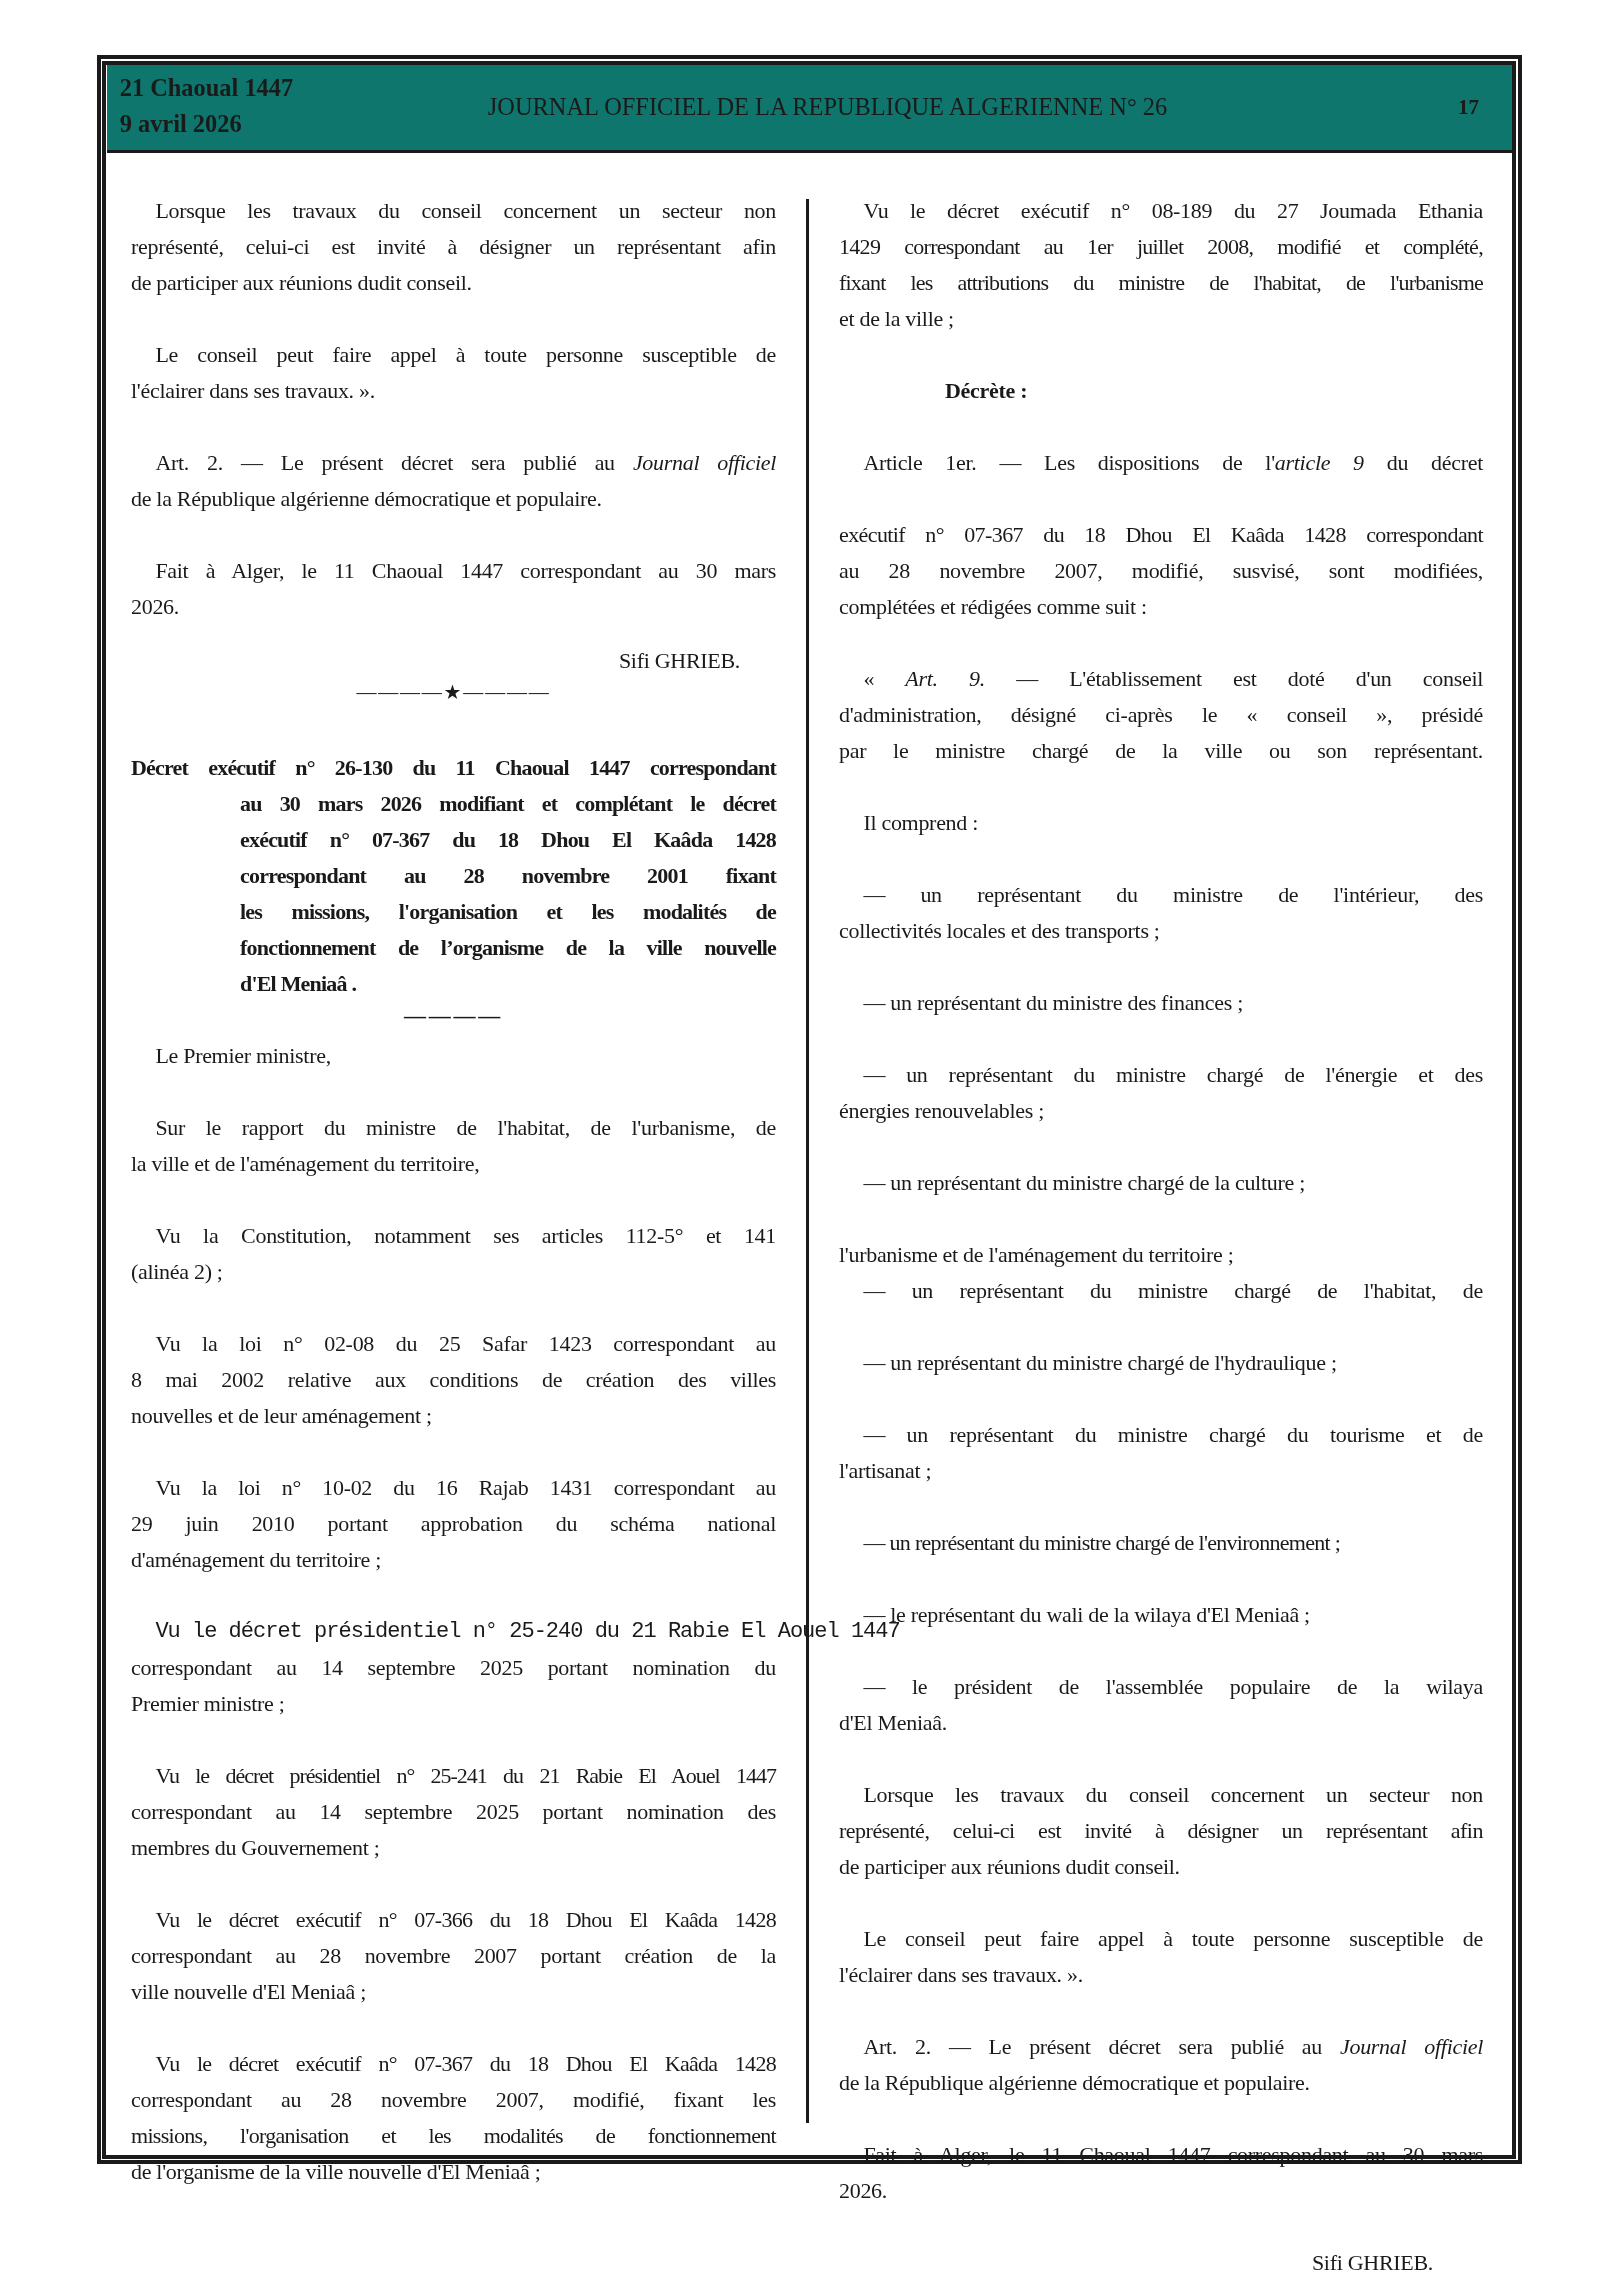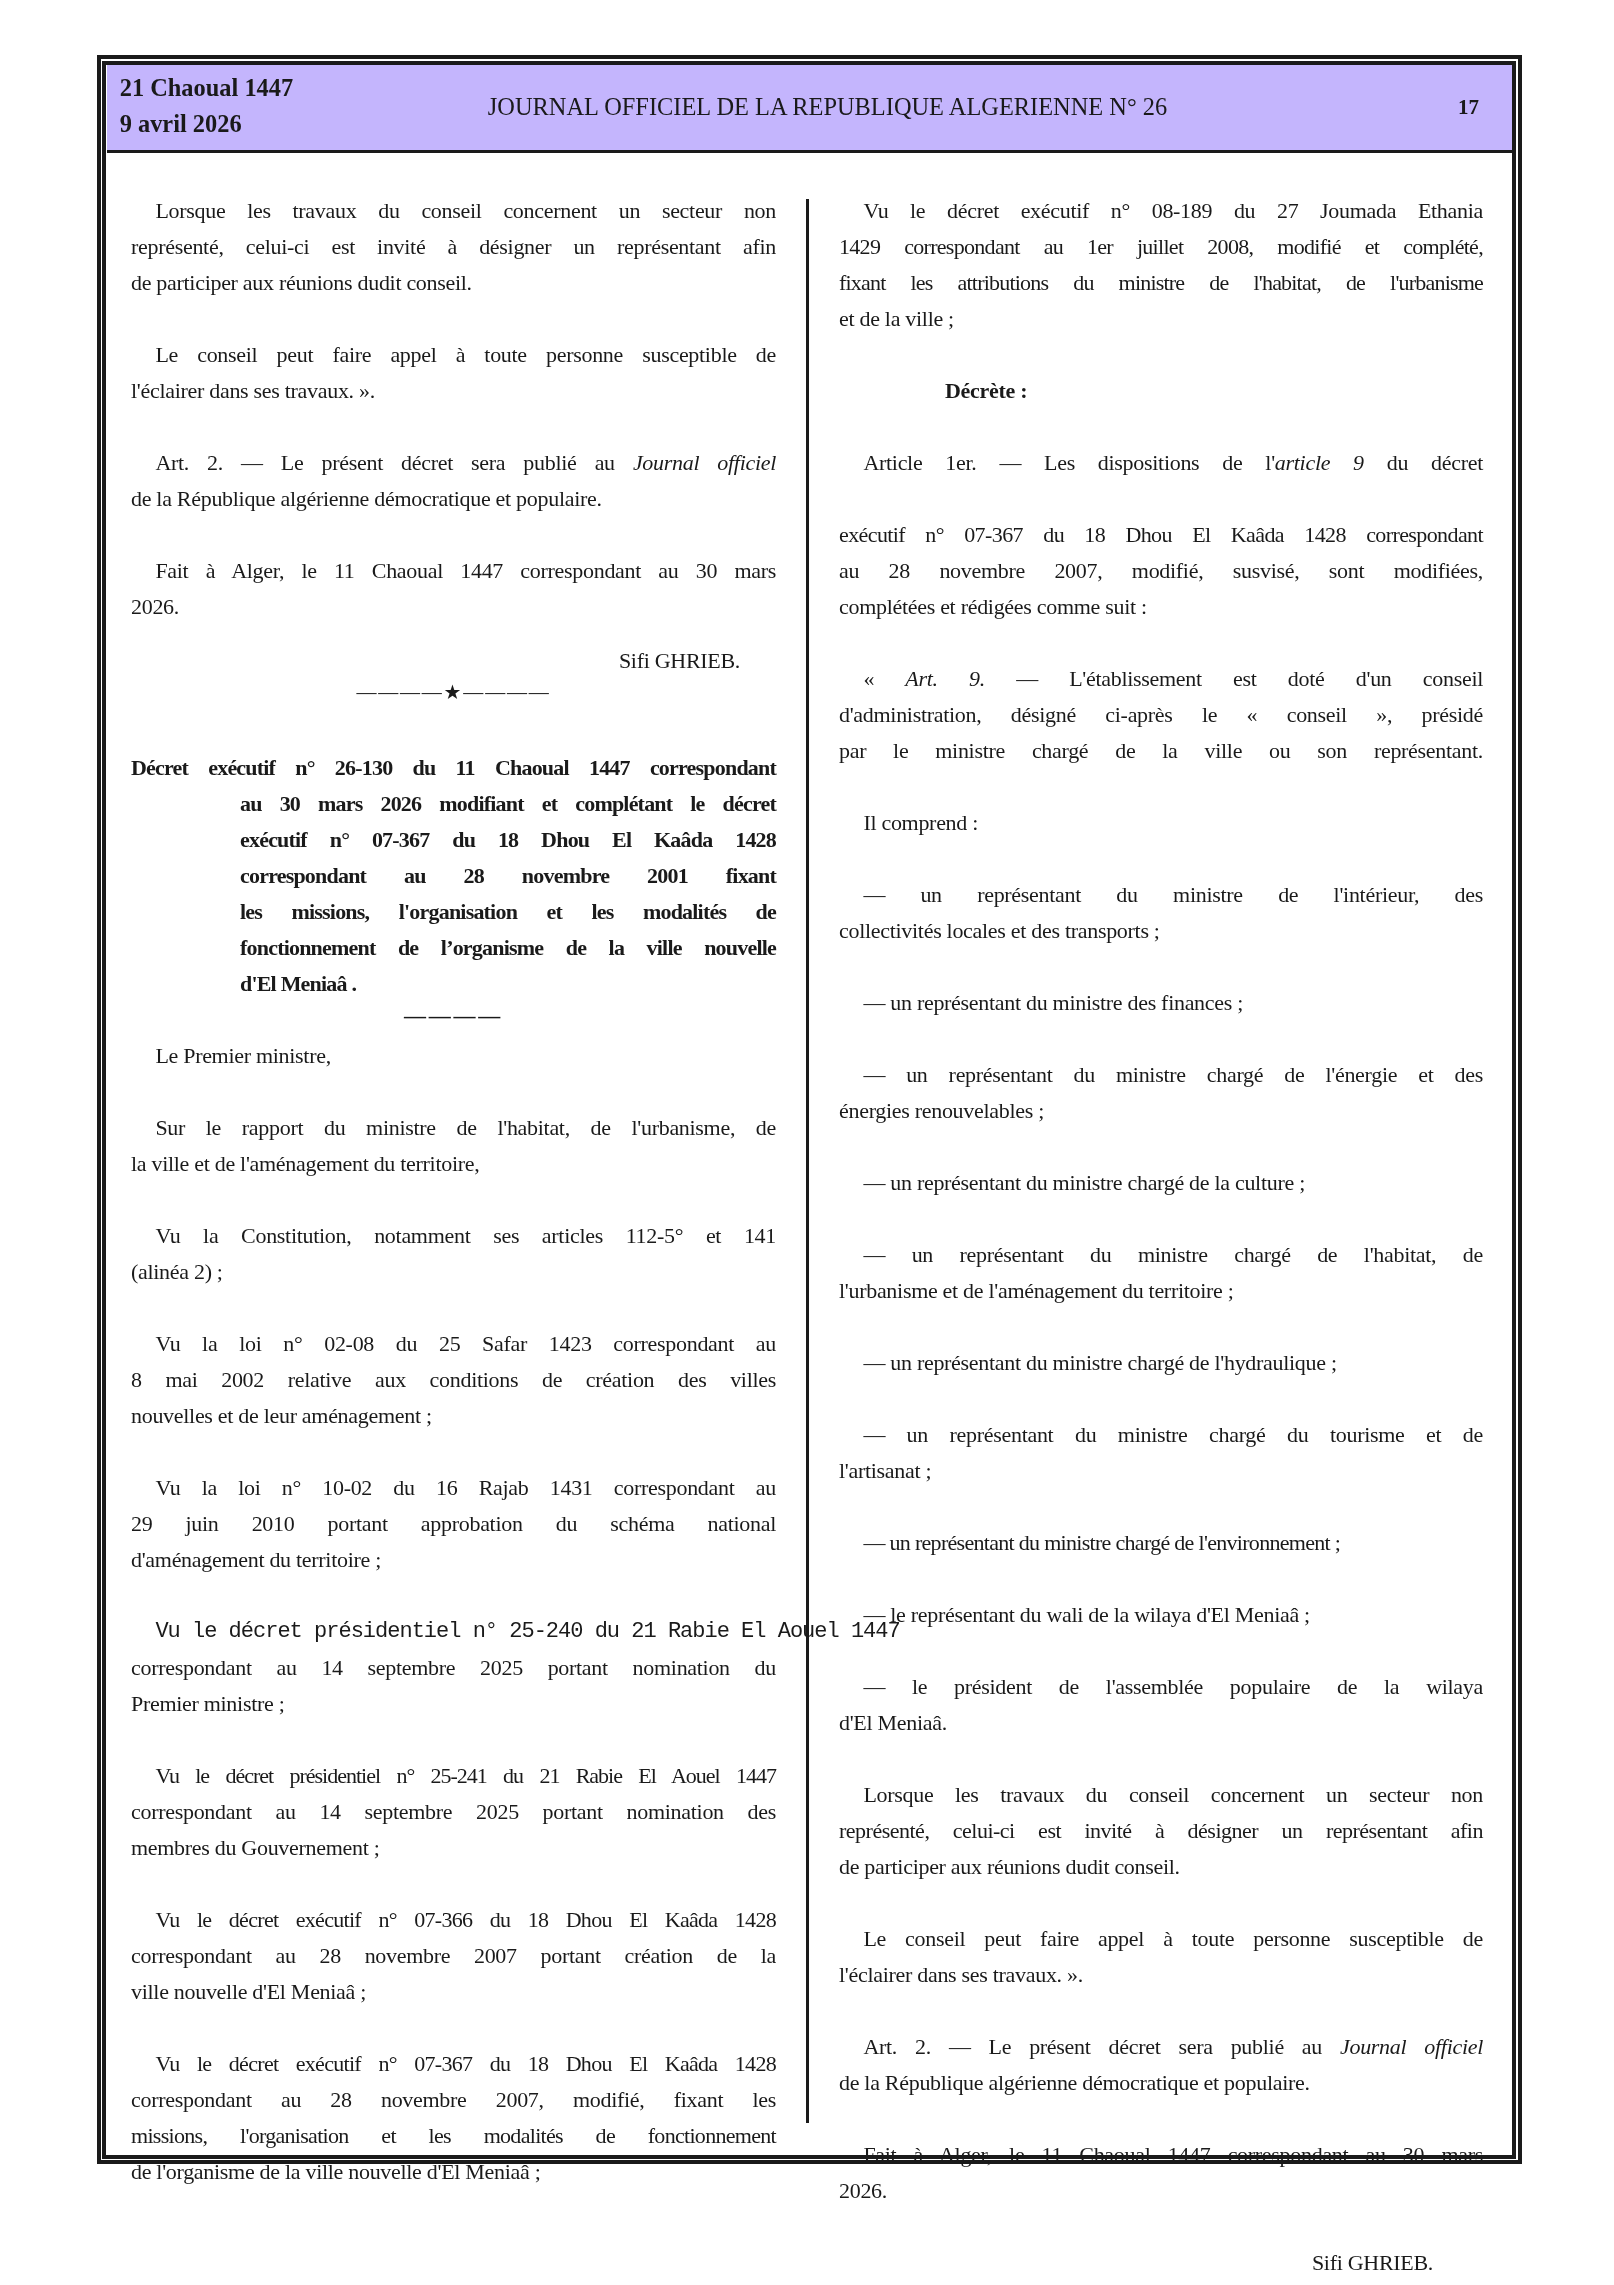--- a/index.html
+++ b/index.html
@@ -3,21 +3,21 @@
 <meta charset="utf-8">
 <style>
   html, body { margin:0; padding:0; background:#ffffff; }
   body { width:1615px; height:2285px; position:relative; overflow:hidden;
          font-family:"Liberation Serif", "DejaVu Serif", serif; color:#1a1a1a; }
   .frame-outer { position:absolute; left:97px; top:55px; width:1425px; height:2109px;
                  border:4.5px solid #1a1a1a; box-sizing:border-box; }
   .frame-inner { position:absolute; left:102px; top:61px; width:1414px; height:2098px;
                  border:4.5px solid #1a1a1a; box-sizing:border-box; }
   .header { position:absolute; left:107px; top:65px; width:1405px; height:85px;
-            background:#c4b5fd; border-bottom:3.6px solid #1a1a1a; box-sizing:content-box; }
+            background:#0f766e; border-bottom:3.6px solid #1a1a1a; box-sizing:content-box; }
   .hdr-date { position:absolute; left:12.7px; top:5.4px; font-weight:bold; font-size:24.4px; line-height:36px; }
   .hdr-title { position:absolute; left:0; right:0; top:23.5px; text-align:center; font-weight:normal;
                font-size:24.4px; line-height:36px; padding-left:36px; }
   .hdr-page { position:absolute; right:33px; top:23.5px; font-weight:bold; font-size:21px; line-height:36px; }
   .divider { position:absolute; left:806px; top:199px; width:2.7px; height:1924px; background:#1a1a1a; }
   .col { position:absolute; top:193px; font-size:22px; line-height:36px; letter-spacing:-0.3px; }
   .col.left { left:131px; width:645px; }
   .col.right { left:839px; width:644px; }
   .para { margin:0 0 36px 0; }
   .line { display:block; white-space:nowrap; text-align:justify; text-align-last:justify; height:36px; }
@@ -157,22 +157,22 @@
     <span class="line first last">— un représentant du ministre des finances ;</span>
   </div>
   <div class="para">
     <span class="line first">— un représentant du ministre chargé de l'énergie et des</span>
     <span class="line last">énergies renouvelables ;</span>
   </div>
   <div class="para">
     <span class="line first last">— un représentant du ministre chargé de la culture ;</span>
   </div>
   <div class="para">
+    <span class="line last">l'urbanisme et de l'aménagement du territoire ;</span>
     <span class="line first">— un représentant du ministre chargé de l'habitat, de</span>
-    <span class="line last">l'urbanisme et de l'aménagement du territoire ;</span>
   </div>
   <div class="para">
     <span class="line first last">— un représentant du ministre chargé de l'hydraulique ;</span>
   </div>
   <div class="para">
     <span class="line first">— un représentant du ministre chargé du tourisme et de</span>
     <span class="line last">l'artisanat ;</span>
   </div>
   <div class="para">
     <span class="line first last" style="letter-spacing:-0.7px;">— un représentant du ministre chargé de l'environnement ;</span>

